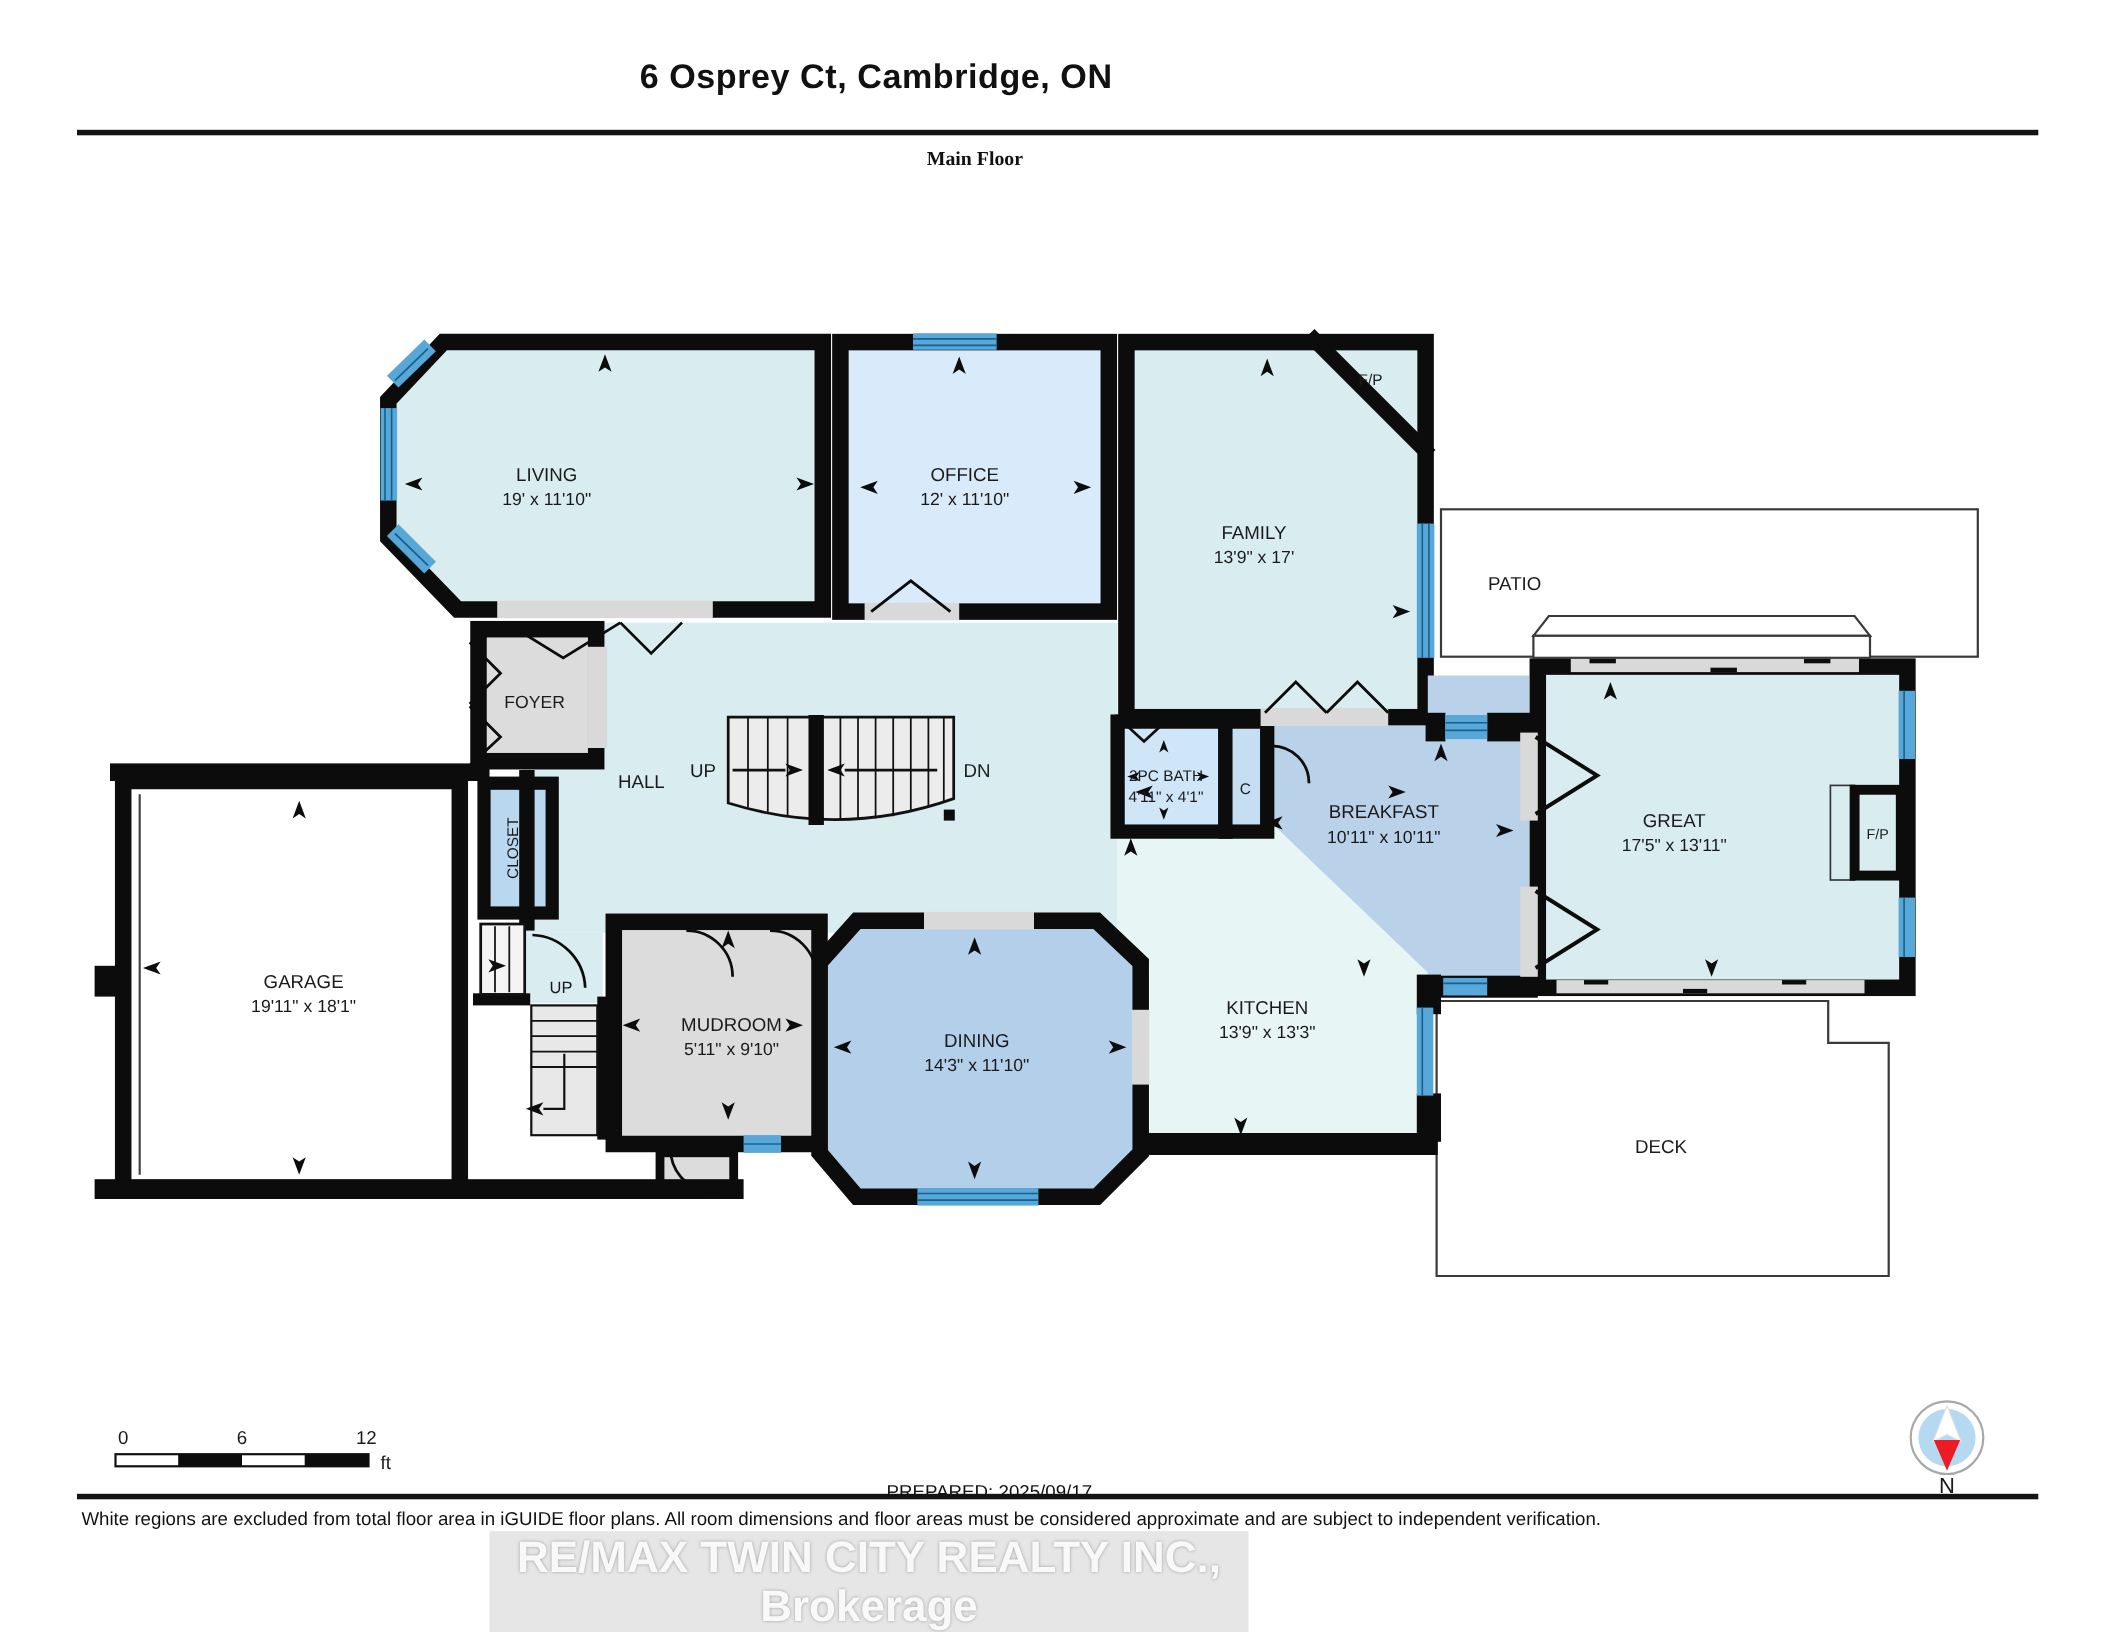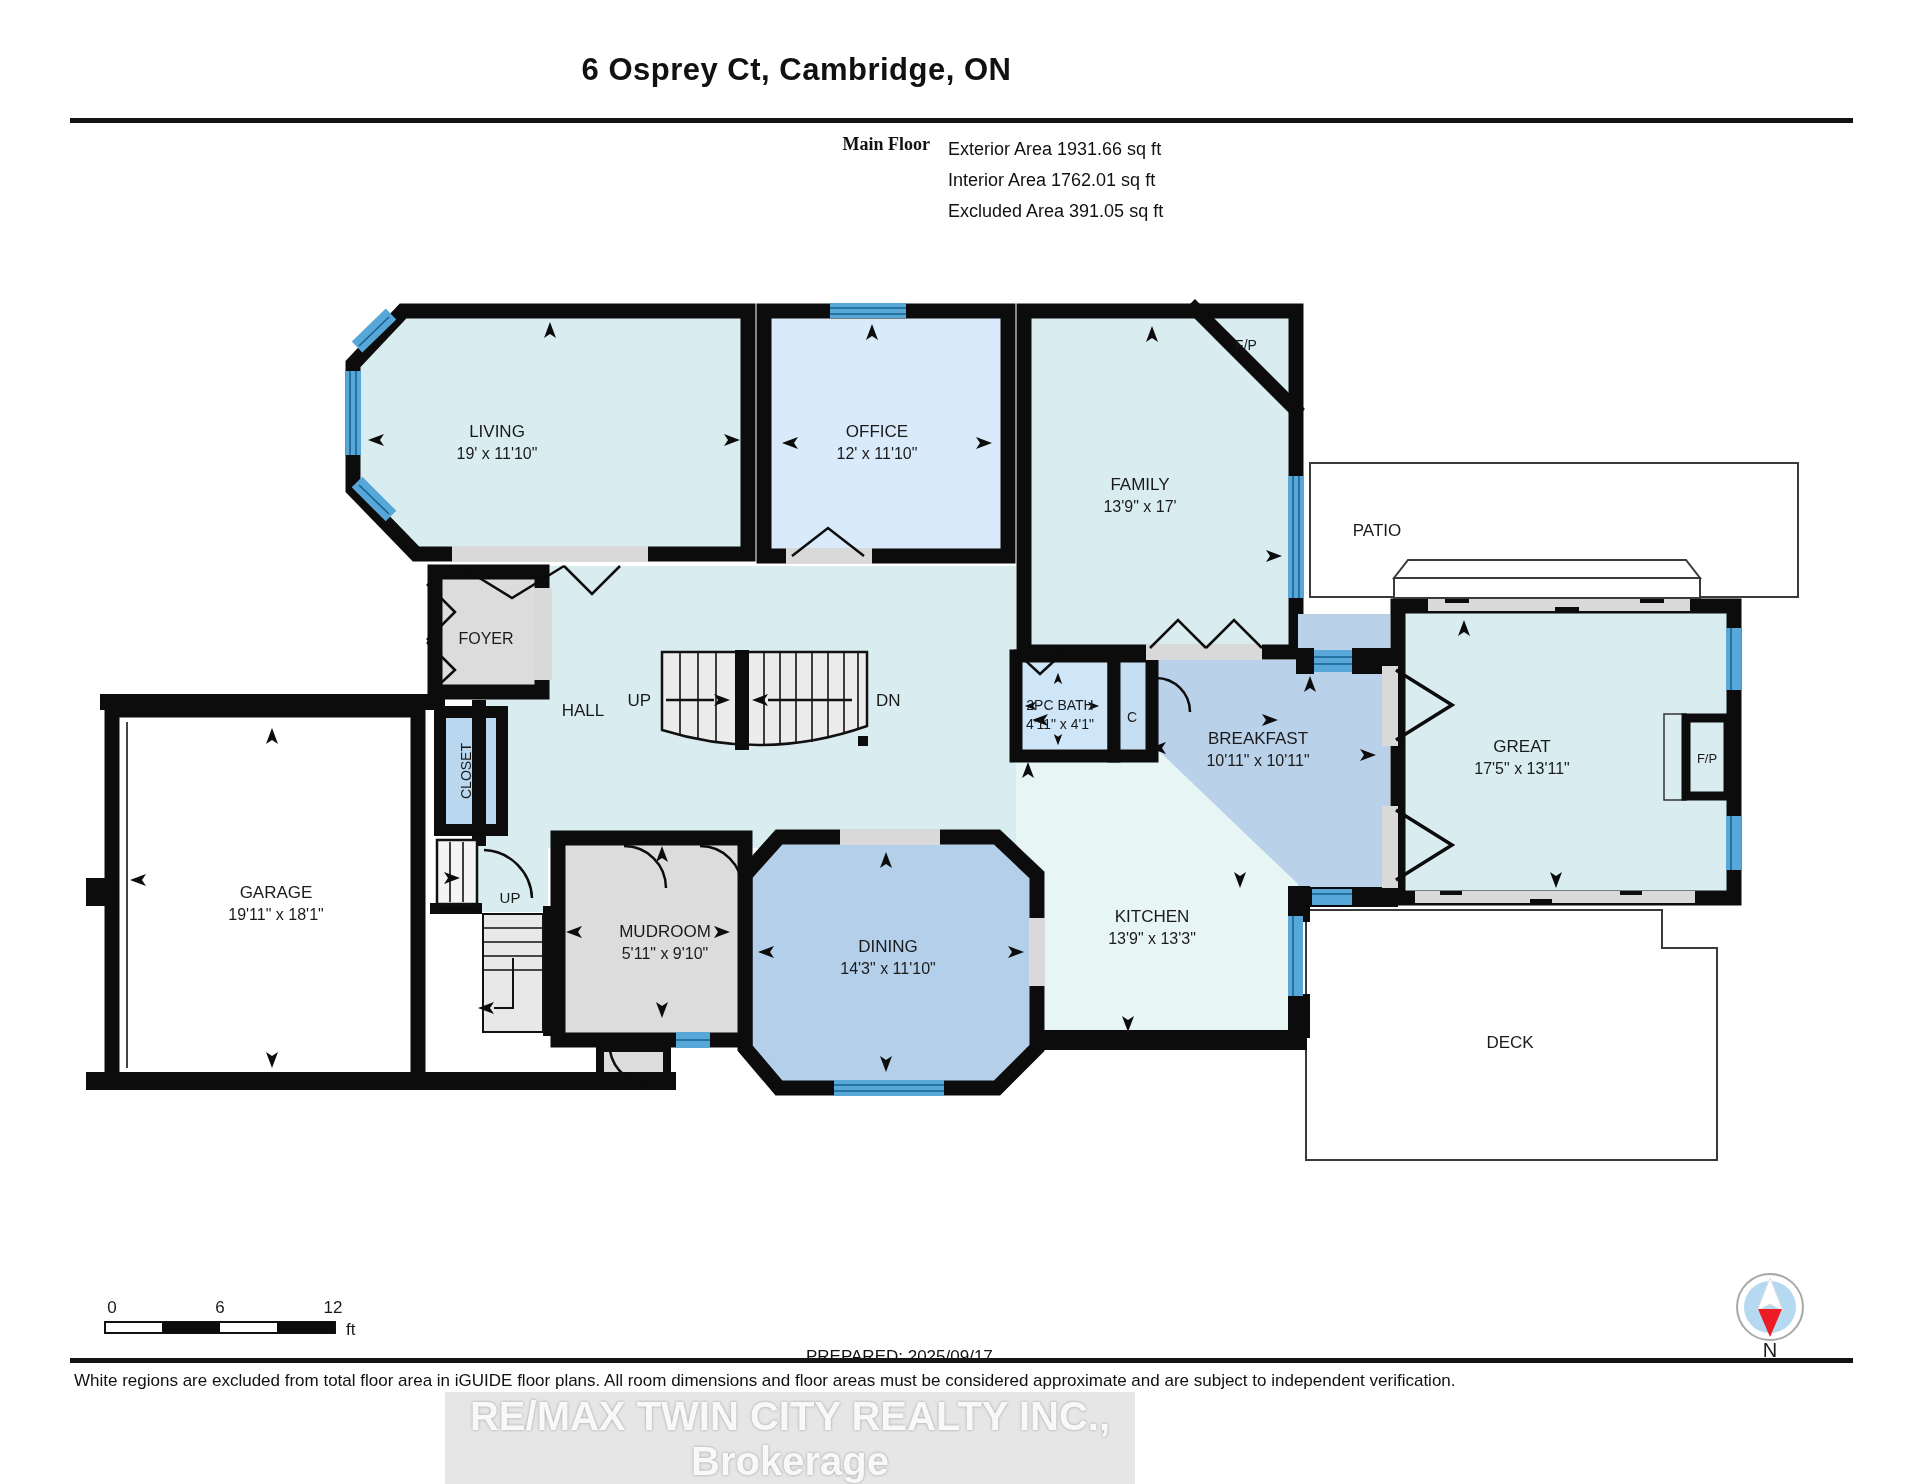--- a/index.html
+++ b/index.html
@@ -24,25 +24,20 @@
   .thin{stroke:#3a3a3a;stroke-width:2;fill:#ffffff;}
 </style>
 </head>
 <body>
 
 <div id="canvas">
 
   <div class="abs" id="title">6 Osprey Ct, Cambridge, ON</div>
   <div class="abs hr" id="hr-top"></div>
   <div class="abs" id="floor-label">Main Floor</div>
-  <div class="abs" id="area-lines">
-    <div>Exterior Area 1931.66 sq ft</div>
-    <div>Interior Area 1762.01 sq ft</div>
-    <div>Excluded Area 391.05 sq ft</div>
-  </div>
 
   <svg class="abs" style="top:0;left:0" width="1920" height="1484" viewBox="0 0 1920 1484">
     <defs>
       <path id="aR" d="M0,-6 L16,0 L0,6 L4,0 Z"></path>
       <path id="aL" d="M0,-6 L-16,0 L0,6 L-4,0 Z"></path>
       <path id="aU" d="M-6,0 L0,-16 L6,0 L0,-4 Z"></path>
       <path id="aD" d="M-6,0 L0,16 L6,0 L0,4 Z"></path>
     </defs>
 
     <g>

